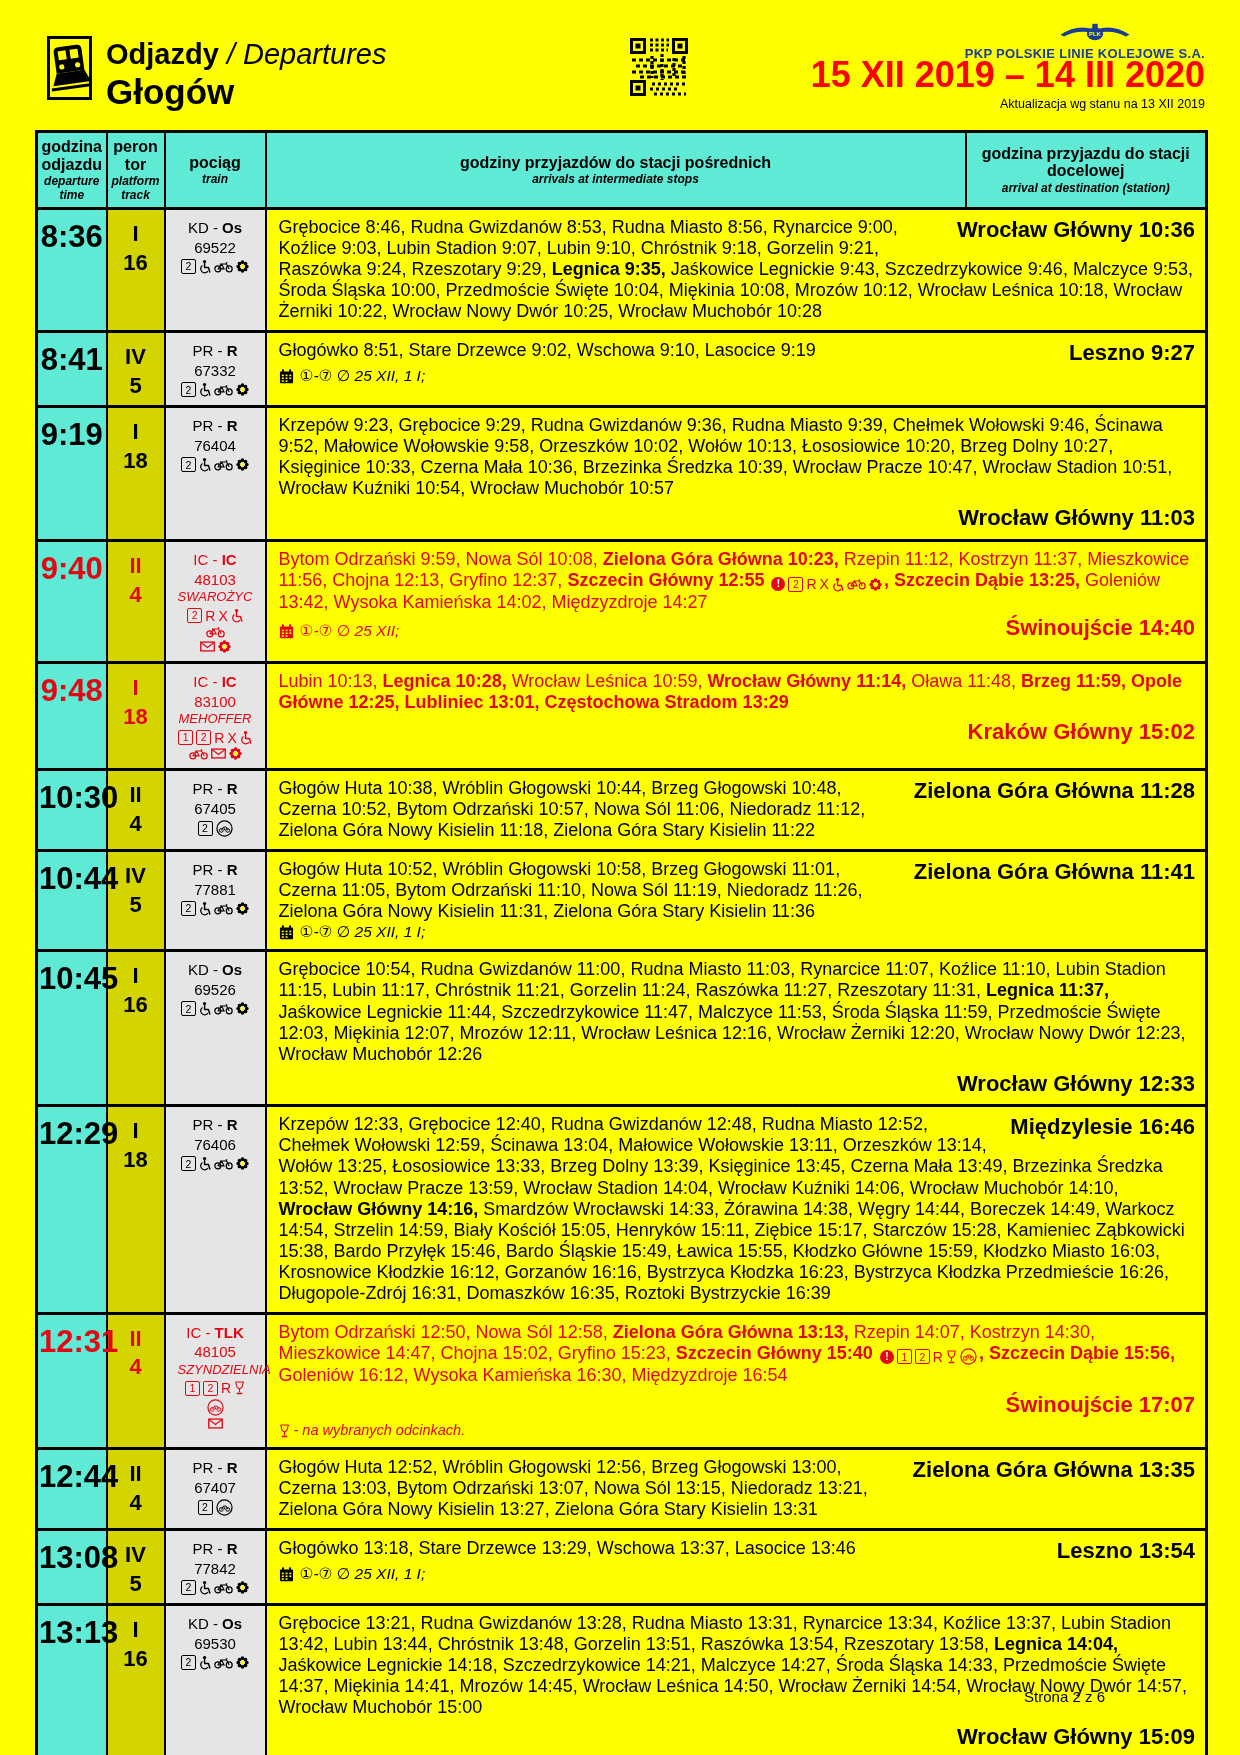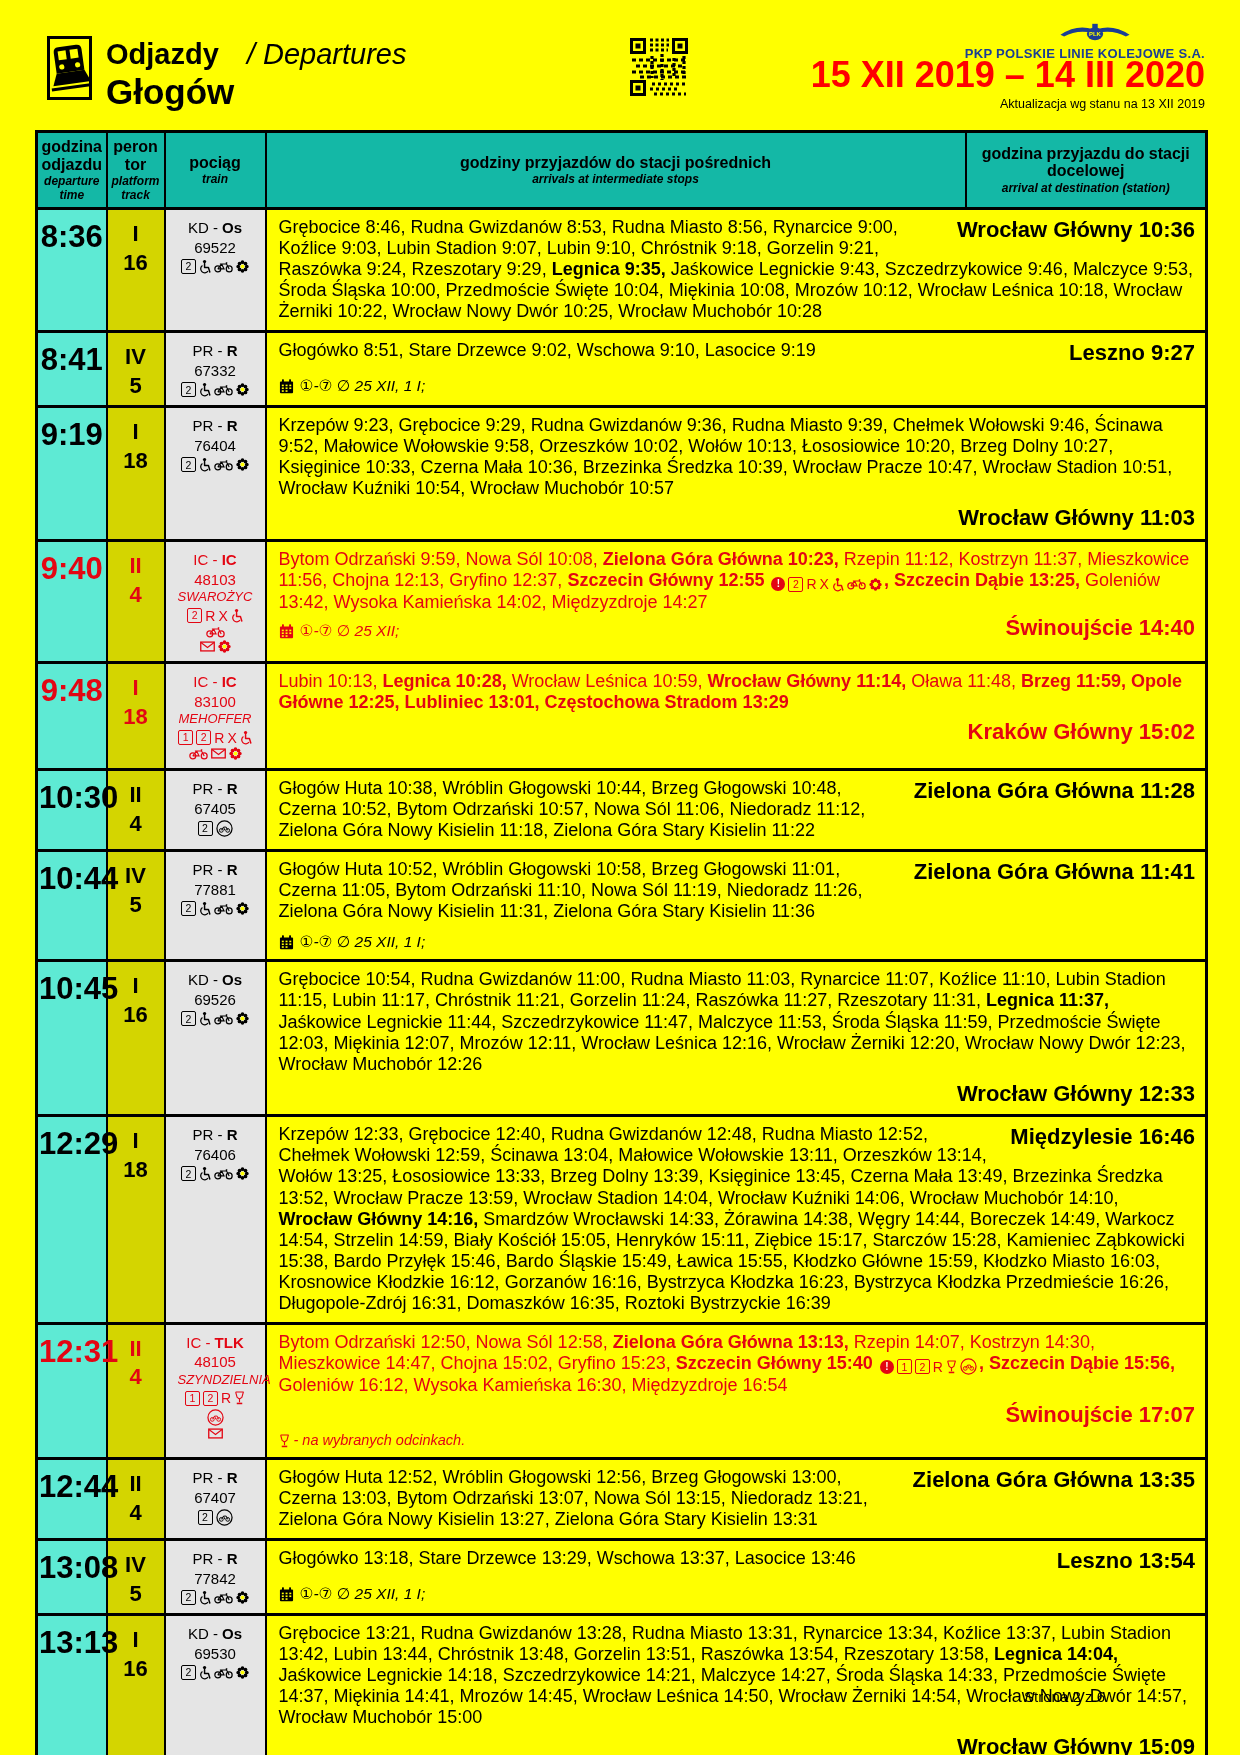--- a/index.html
+++ b/index.html
@@ -5,54 +5,54 @@
   html,body{margin:0;padding:0;}
   body{
     width:1240px;height:1755px;position:relative;overflow:hidden;
     background:#ffff00;color:#000;
     font-family:"Liberation Sans","DejaVu Sans",sans-serif;
   }
   
   .logo-box{position:absolute;left:47px;top:36px;width:45px;height:64px;}
   .brand-line1{position:absolute;left:106px;top:38px;font-size:29px;white-space:nowrap;}
   .brand-line1 .b{font-weight:bold;}
-  .brand-line1 .i{font-style:italic;margin-left:20px;}
+  .brand-line1 .i{font-style:italic;}
   .station{position:absolute;left:106px;top:72px;font-size:35px;font-weight:bold;}
   .qr{position:absolute;left:628px;top:36px;}
   .pkp-block{position:absolute;right:35px;top:22px;text-align:right;}
   .pkp-logo{display:inline-block;margin-right:70px;}
   .pkp-name{font-size:13px;font-weight:bold;color:#1b3e94;letter-spacing:.3px;}
   .validity{position:absolute;right:35px;top:54px;font-size:36px;font-weight:bold;color:#ff0000;white-space:nowrap;}
   .update-note{position:absolute;right:35px;top:97px;font-size:12.5px;font-weight:normal;}
   
   table.tt{position:absolute;left:35px;top:130px;width:1170px;border-collapse:collapse;table-layout:fixed;}
   table.tt,table.tt th,table.tt td{border:2px solid #000;}
   table.tt{border-width:3px;}
   table.tt thead th{border-bottom-width:3px;}
   table.tt tbody td{border-top-width:3px;}
   col.c1{width:70px;}col.c2{width:58px;}col.c3{width:101px;}col.c4{width:700px;}col.c5{width:241px;}
-  thead th{background:#14b8a6;vertical-align:middle;padding:5px 2px;}
+  thead th{background:#5eead4;vertical-align:middle;padding:5px 2px;}
   .hd-pl{font-weight:bold;font-size:16px;line-height:1.1;}
   .hd-en{font-style:italic;font-weight:bold;font-size:12px;line-height:1.12;margin-top:2px;}
   td.c-time{background:#5eead4;text-align:center;vertical-align:top;padding-top:9px;
             font-weight:bold;font-size:31px;}
   td.c-peron{background:#d4d500;text-align:center;vertical-align:top;padding-top:10px;
              font-weight:bold;font-size:22px;line-height:1.3;}
   td.c-train{text-align:center;vertical-align:top;padding:8px 12px;font-size:15px;line-height:1.3;background:#e5e5e5;}
   .t-name{font-style:italic;font-size:13px;}
   .t-icons{display:flex;justify-content:center;align-items:center;gap:3px;margin-top:2px;flex-wrap:wrap;}
   td.c-stops{vertical-align:top;padding:7px 10px 8px 12px;font-size:18px;line-height:1.17;background:#ffff00;}
   .stops::after{content:"";display:block;clear:both;}
   .seg-b{font-weight:bold;}
   .seg-i{font-style:italic;}
   .dest{float:right;font-weight:bold;font-size:22px;margin-left:14px;white-space:nowrap;}
   .dest-line{text-align:right;font-weight:bold;font-size:22px;margin-top:6px;}
   .bottom-flex{display:flex;justify-content:space-between;align-items:flex-end;margin-top:2px;}
   .bottom-flex .dest-inl{font-weight:bold;font-size:22px;white-space:nowrap;}
-  .note-line{margin-top:11px;font-size:15.5px;display:flex;align-items:center;gap:6px;}
+  .note-line{margin-top:1px;font-size:15.5px;display:flex;align-items:center;gap:6px;}
   .note-text{font-style:italic;}
   .footnote{margin-top:4px;font-size:14.5px;display:flex;align-items:center;gap:4px;}
   tr.red{color:#e30613;}
   
   .icon{display:inline-flex;align-items:center;justify-content:center;vertical-align:-1px;}
   .icon svg{display:block;}
   .ibox{display:inline-flex;align-items:center;justify-content:center;width:13px;height:13px;
         border:1.5px solid currentColor;border-radius:2px;font-size:10.5px;line-height:1;font-weight:normal;}
   .icirc{display:inline-flex;align-items:center;justify-content:center;width:14px;height:14px;
          border-radius:50%;background:currentColor;}

